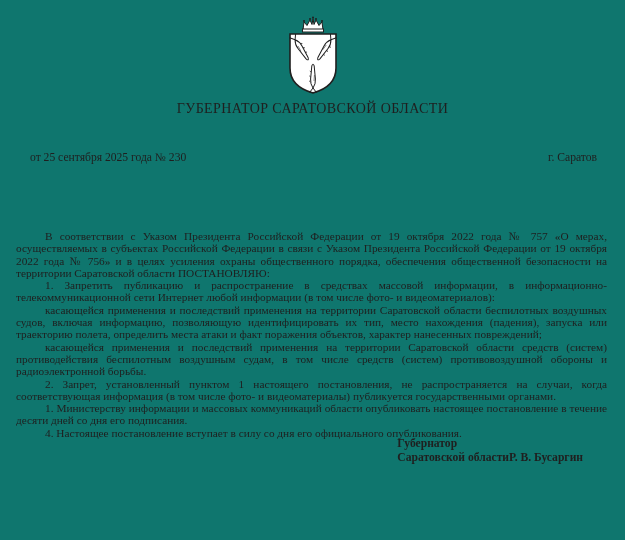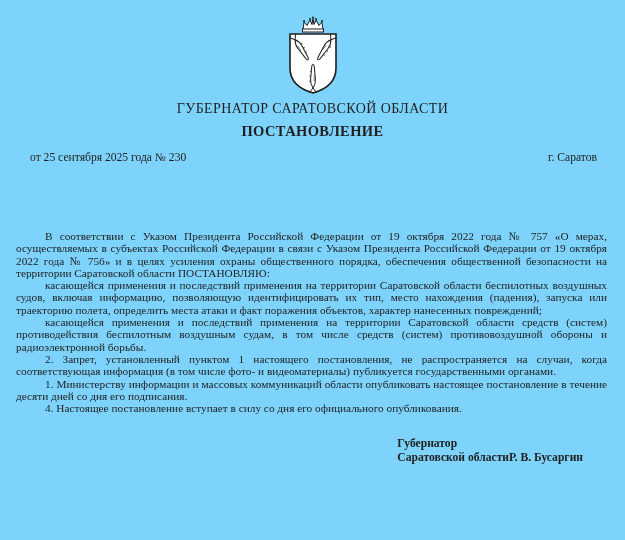--- a/index.html
+++ b/index.html
@@ -1,20 +1,20 @@
 <!DOCTYPE html>
 <html lang="ru"><head>
 <meta charset="utf-8">
 <style>
   html, body { margin: 0; padding: 0; background: #ffffff; }
   .page {
     position: relative;
     width: 625px;
     height: 540px;
-    background: #7dd3fc;
+    background: #0f766e;
     font-family: "Liberation Serif", "DejaVu Serif", serif;
     color: #1f1f1f;
     overflow: hidden;
   }
   .emblem {
     position: absolute;
     top: 16px;
     left: 50%;
     transform: translateX(-50%);
     width: 60px;
@@ -108,30 +108,30 @@
 
       <path d="M7,18 L53,18 L53,52 C53,66 44,73 30,77 C16,73 7,66 7,52 Z" fill="#ffffff" stroke-width="1.6"></path>
 
       <use href="#fish" transform="translate(11,22) rotate(57)"></use>
       <use href="#fish" transform="translate(49,22) rotate(123)"></use>
       <use href="#fish" transform="translate(30,74) rotate(-90)"></use>
     </svg>
   </div>
 
   <div class="org-name">ГУБЕРНАТОР САРАТОВСКОЙ ОБЛАСТИ</div>
-  <div class="doc-type">ПОСТАНОВЛЕНИЕ</div>
 
   <div class="date-row">
     <span>от 25 сентября 2025 года № 230</span>
     <span>г. Саратов</span>
   </div>
 
 
   <div class="body-text">
     <p>В соответствии с Указом Президента Российской Федерации от 19 октября 2022 года № 757 «О мерах, осуществляемых в субъектах Российской Федерации в связи с Указом Президента Российской Федерации от 19 октября 2022 года № 756» и в целях усиления охраны общественного порядка, обеспечения общественной безопасности на территории Саратовской области ПОСТАНОВЛЯЮ:</p>
+    <p>1. Запретить публикацию и распространение в средствах массовой информации, в информационно-телекоммуникационной сети Интернет любой информации (в том числе фото- и видеоматериалов):</p>
     <p>касающейся применения и последствий применения на территории Саратовской области беспилотных воздушных судов, включая информацию, позволяющую идентифицировать их тип, место нахождения (падения), запуска или траекторию полета, определить места атаки и факт поражения объектов, характер нанесенных повреждений;</p>
     <p>касающейся применения и последствий применения на территории Саратовской области средств (систем) противодействия беспилотным воздушным судам, в том числе средств (систем) противовоздушной обороны и радиоэлектронной борьбы.</p>
     <p>2. Запрет, установленный пунктом 1 настоящего постановления, не распространяется на случаи, когда соответствующая информация (в том числе фото- и видеоматериалы) публикуется государственными органами.</p>
     <p>1. Министерству информации и массовых коммуникаций области опубликовать настоящее постановление в течение десяти дней со дня его подписания.</p>
     <p>4. Настоящее постановление вступает в силу со дня его официального опубликования.</p>
   </div>
 
   <div class="signature">
     <div>
       <div>Губернатор</div>

